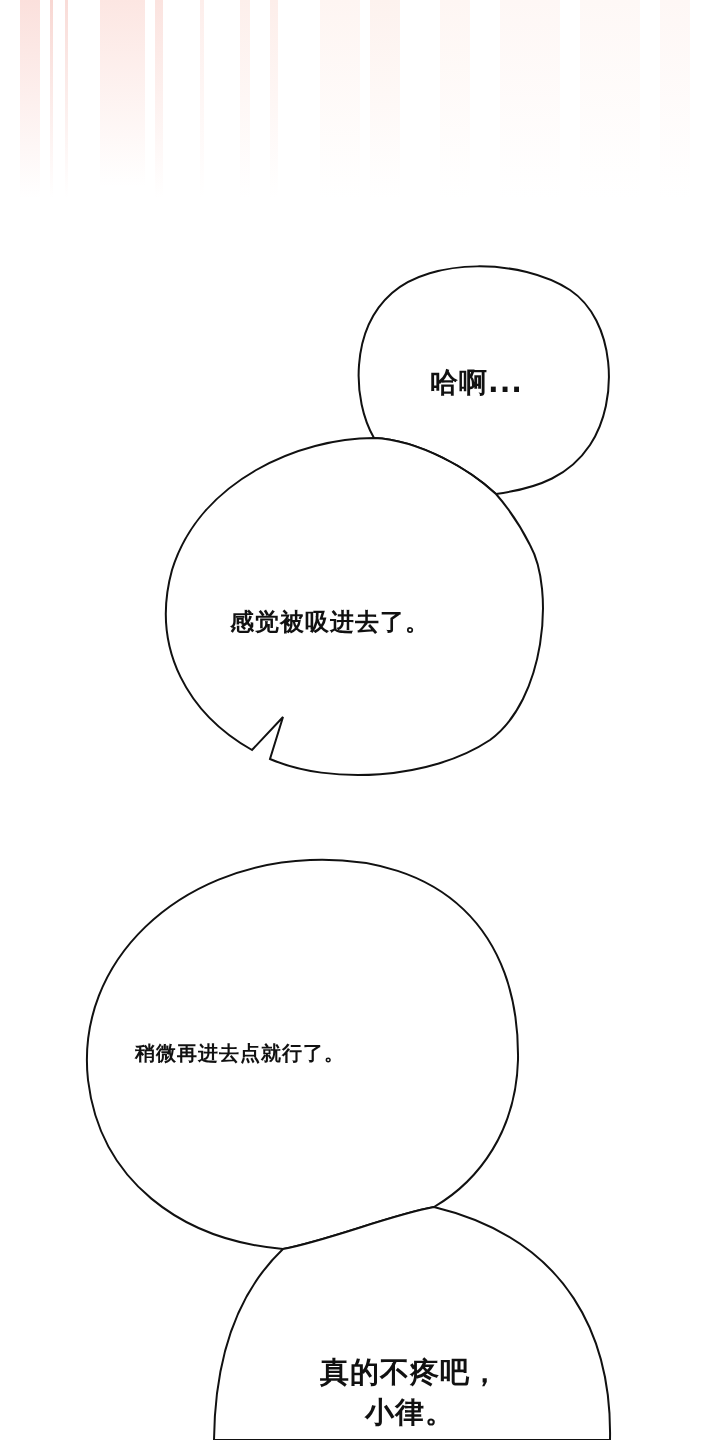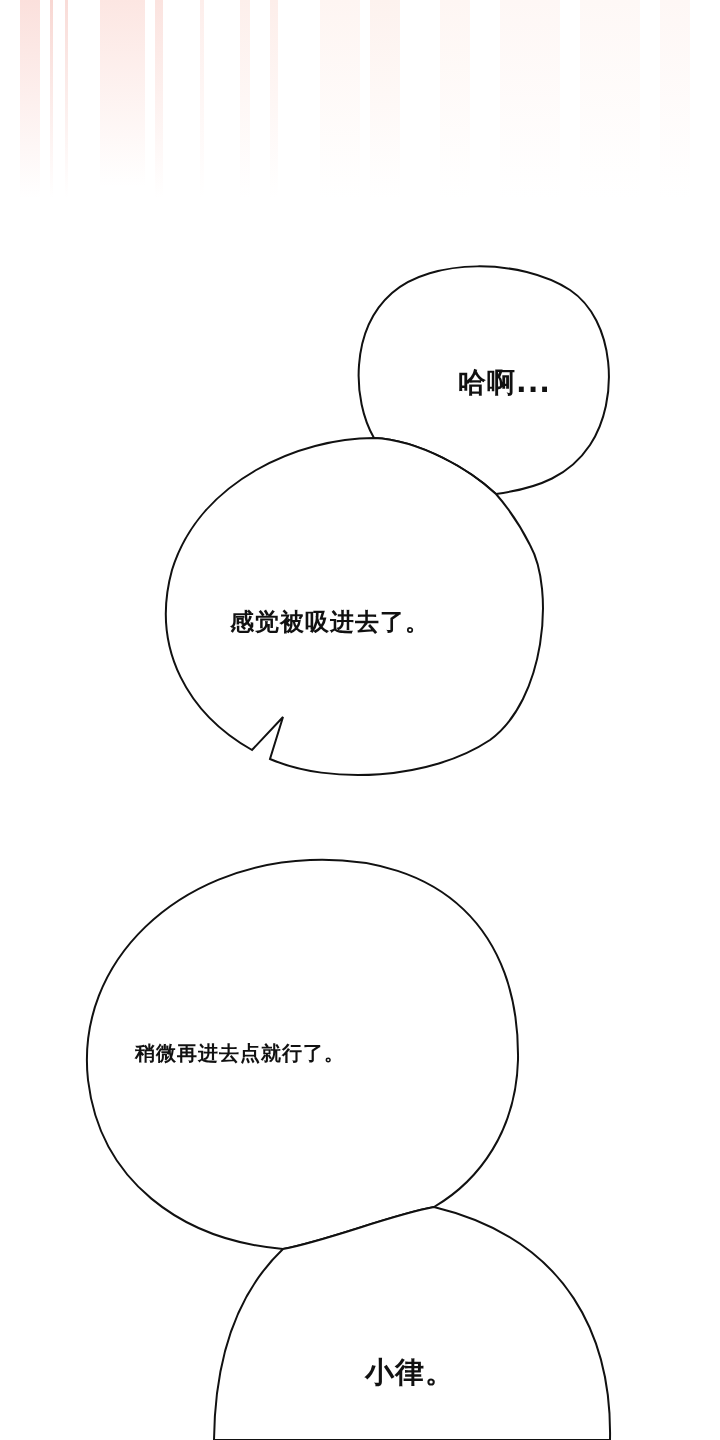--- a/index.html
+++ b/index.html
@@ -42,21 +42,22 @@
 
   <path fill="#fff" stroke="#111" stroke-width="2" d="M283,1249 C180,1240 100,1180 88,1080 C75,960 180,865 310,860 C440,855 520,930 518,1060
        C516,1130 480,1180 434,1207 C390,1215 330,1240 283,1249 Z"></path>
 
   <path fill="#fff" stroke="#111" stroke-width="2" d="M283,1249 C240,1290 215,1350 214,1440 L610,1440 C612,1340 570,1240 434,1207
        C390,1215 330,1240 283,1249 Z"></path>
 
   <path fill="#fff" stroke="none" d="M376,441 C420,445 470,472 493,494 C470,470 420,442 376,441 Z"></path>
 </svg>
 
-<div class="bubble-text" style="left:430px;top:364px;font-size:28px;margin-left:28px;">哈啊...</div>
+<div class="bubble-text" style="left:430px;top:364px;font-size:28px;">哈啊...</div>
 
 <div class="bubble-text" style="left:230px;top:606px;font-size:24px;">感觉被吸进去了。</div>
 
 <div class="bubble-text" style="left:135px;top:1040px;font-size:20px;">稍微再进去点就行了。</div>
 
 <div class="bubble-text" style="left:310px;top:1352px;font-size:29px;line-height:40px;width:200px;">
+  <div>真的不疼吧，</div>
   <div>小律。</div>
 </div>
 
 </body></html>

